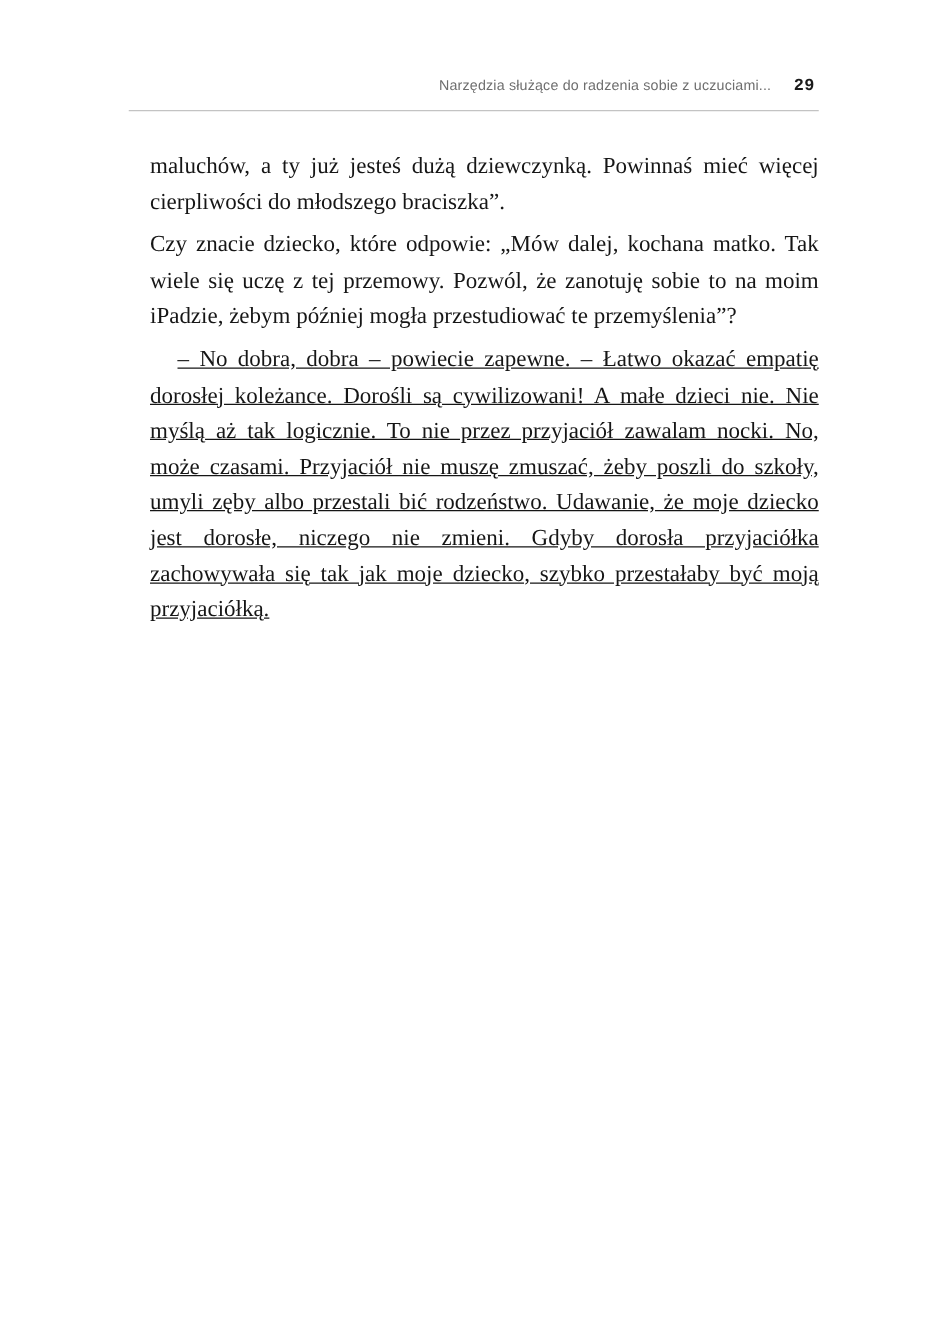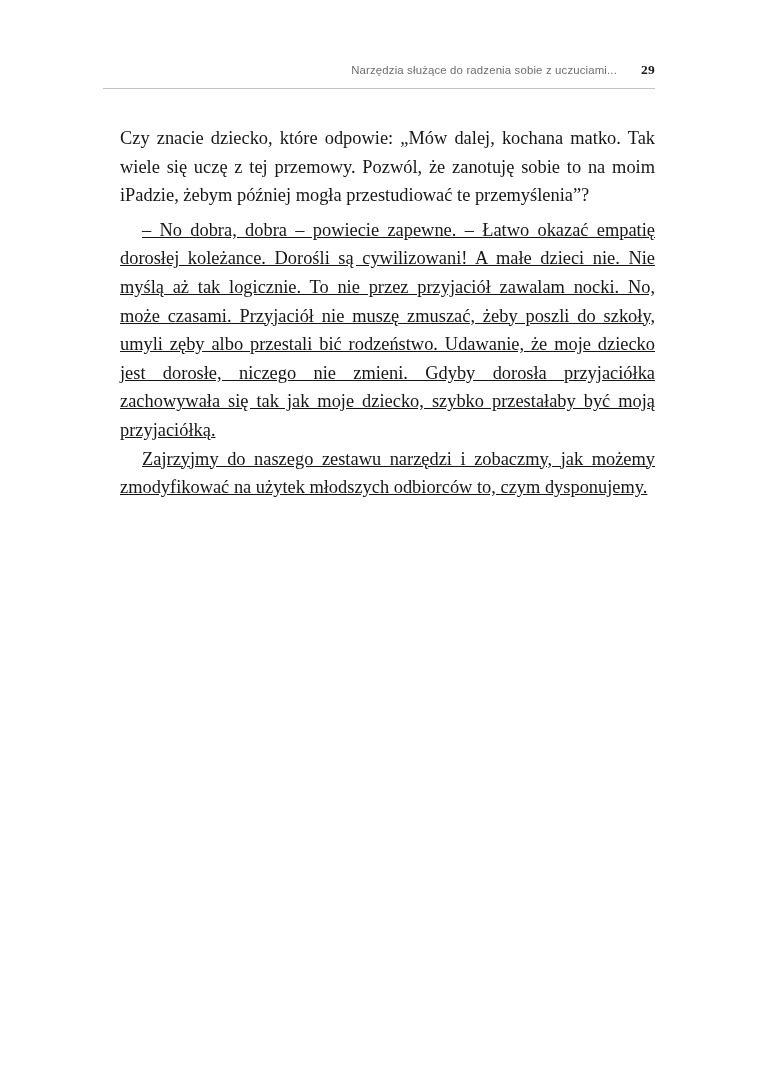--- a/index.html
+++ b/index.html
@@ -32,27 +32,27 @@
     gap: 18px;
   }
   .running-head-title {
     font-family: "Liberation Sans", sans-serif;
     font-size: 11.4px;
     letter-spacing: 0.15px;
     color: #6e6e6e;
     white-space: nowrap;
   }
   .running-head-folio {
-    font-family: Liberation Serif, serif;
+    font-family: Liberation Mono, monospace;
     font-size: 13.5px;
     font-weight: bold;
     color: #1a1a1a;
     letter-spacing: 0.2px;
     min-width: 20px;
-    text-align: right;
+    text-align: left;
   }
   .head-rule {
     position: absolute;
     left: 103px;
     top: 88px;
     width: 552px;
     height: 1px;
     background: #c3c3c3;
   }
 
@@ -89,18 +89,18 @@
 
 <div class="page">
 
   <div class="running-head">
     <span class="running-head-title">Narzędzia służące do radzenia sobie z uczuciami...</span>
     <span class="running-head-folio">29</span>
   </div>
   <div class="head-rule"></div>
 
   <div class="textblock">
+    <p class="para" id="p1">maluchów, a ty już jesteś dużą dziewczynką. Powinnaś mieć więcej cierpliwości do młodszego braciszka”.</p>
     <p class="para gap" id="p2">Czy znacie dziecko, które odpowie: „Mów dalej, kochana mat­ko. Tak wiele się uczę z tej przemowy. Pozwól, że zanotuję so­bie to na moim iPadzie, żebym później mogła przestudiować te przemyślenia”?</p>
     <p class="para gap indent" id="p3">– No dobra, dobra – powiecie zapewne. – Łatwo okazać em­patię dorosłej koleżance. Dorośli są cywilizowani! A małe dzieci nie. Nie myślą aż tak logicznie. To nie przez przyjaciół zawalam nocki. No, może czasami. Przyjaciół nie muszę zmuszać, żeby poszli do szkoły, umyli zęby albo przestali bić rodzeństwo. Uda­wanie, że moje dziecko jest dorosłe, niczego nie zmieni. Gdyby dorosła przyjaciółka zachowywała się tak jak moje dziecko, szybko przestałaby być moją przyjaciółką.</p>
-    <p class="para tight indent" id="p5">Zajrzyjmy do naszego zestawu narzędzi i zobaczmy, jak możemy zmodyfikować na użytek młodszych odbiorców to, czym dysponujemy.</p>
   </div>
 
 </div>
 
 </body></html>

